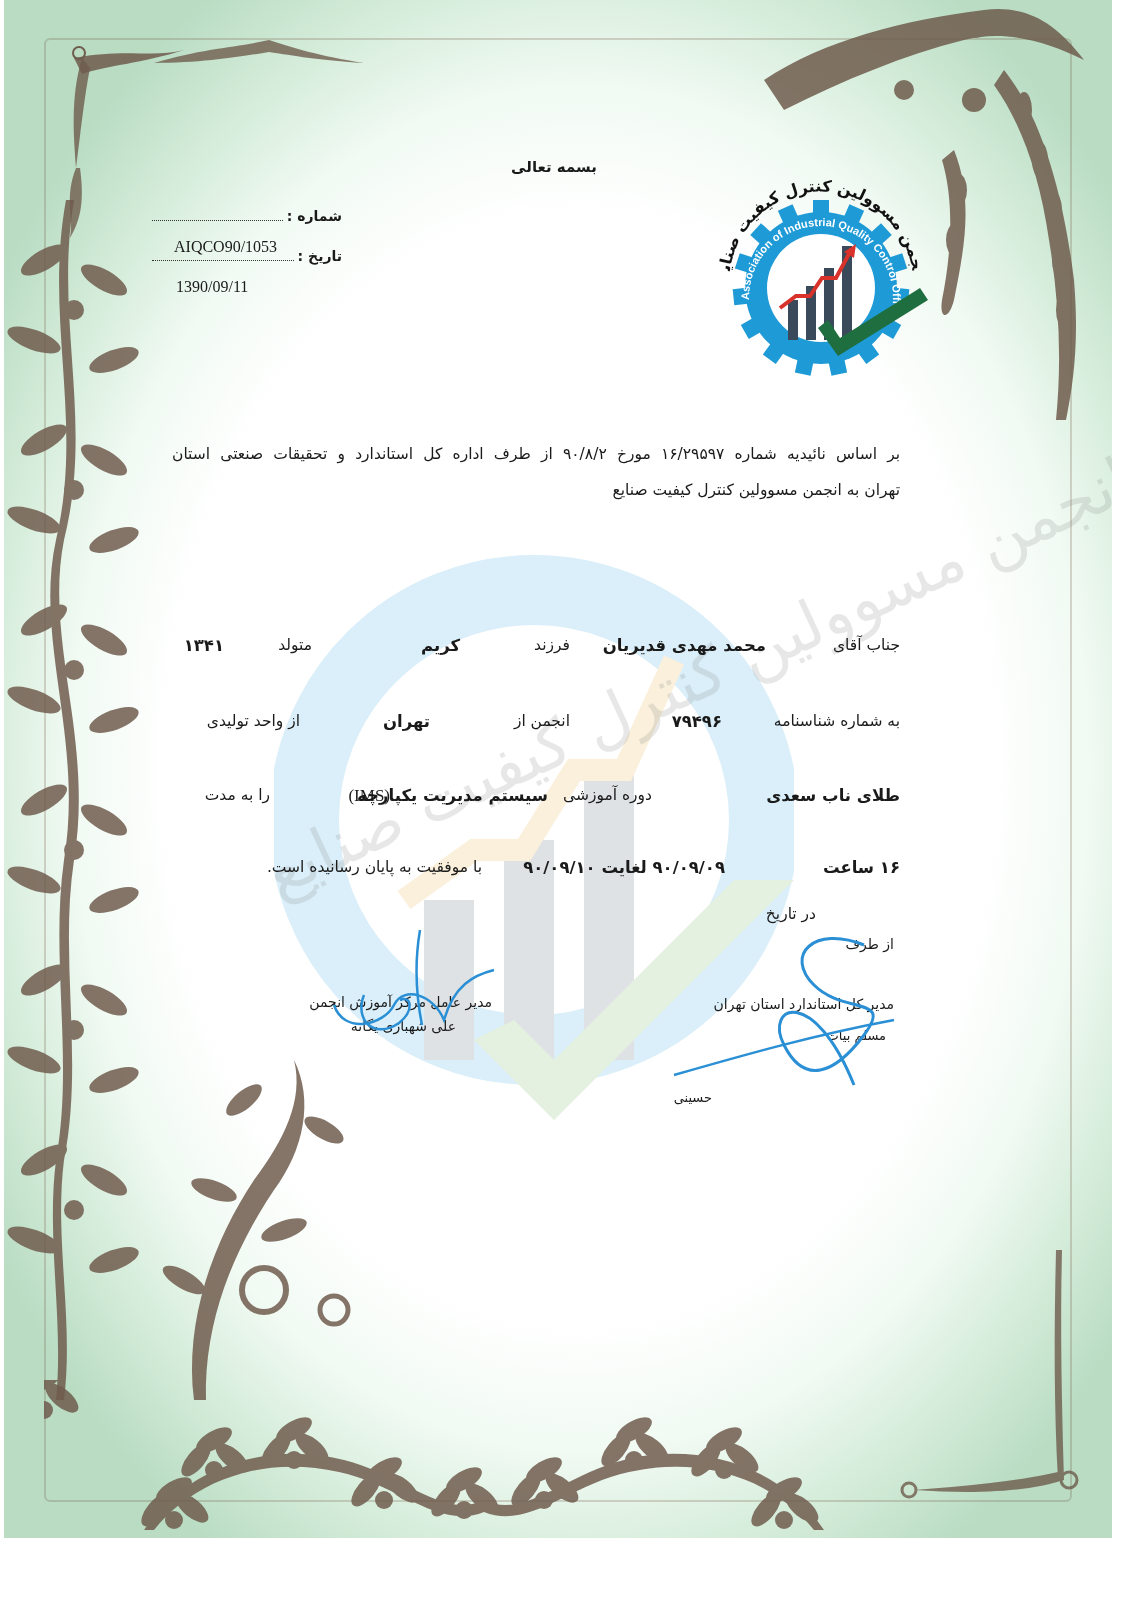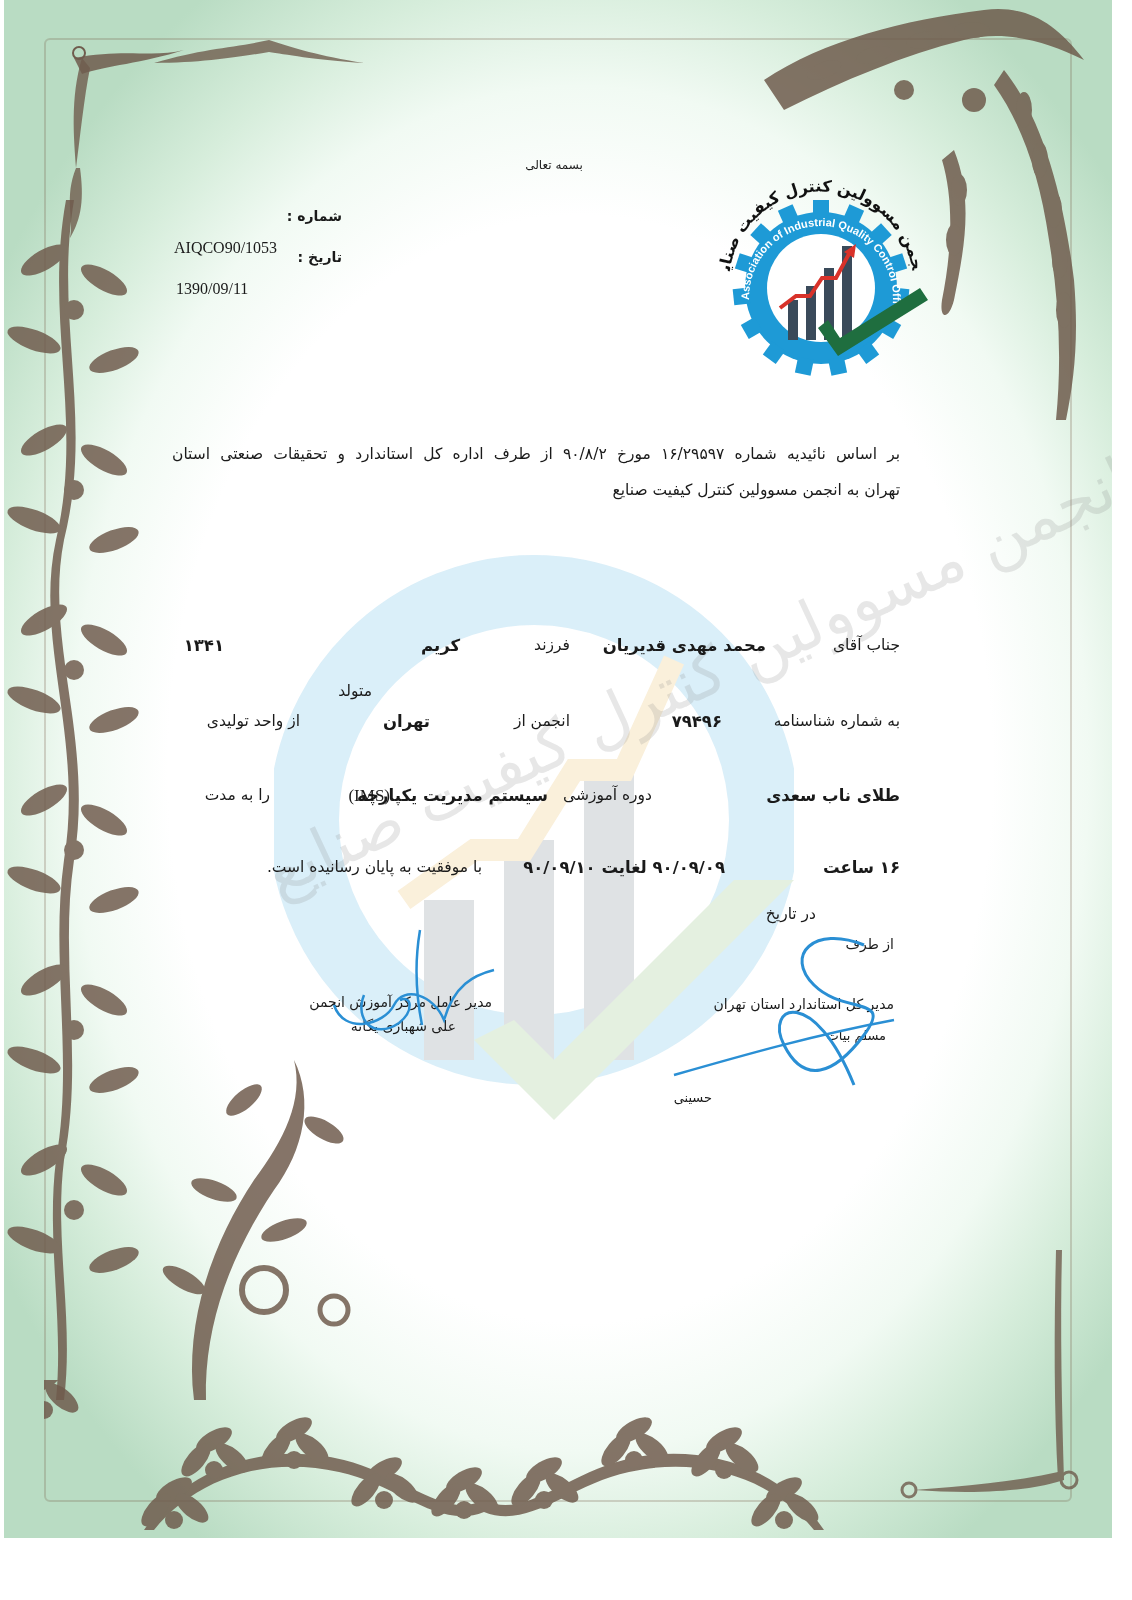--- a/index.html
+++ b/index.html
@@ -14,23 +14,23 @@
       overflow: hidden;
     }
     .frame-line { position: absolute; border: 2px solid rgba(120,90,70,0.25); border-radius: 6px; }
     
     .orn { position: absolute; }
     .orn svg { display: block; }
     
     .wm { position: absolute; left: 270px; top: 520px; width: 520px; height: 620px; opacity: 0.16; pointer-events: none; }
     .wm-text { position: absolute; font-size: 64px; color: #7d7d7d; opacity: 0.18; transform: rotate(-25deg); white-space: nowrap; pointer-events: none; }
     
-    .bismillah { position: absolute; top: 158px; left: 500px; width: 100px; text-align: center; font-size: 12px; font-weight: normal; direction: rtl; }
+    .bismillah { position: absolute; top: 158px; left: 500px; width: 100px; text-align: center; font-size: 15px; font-weight: bold; direction: rtl; }
     .meta-block { position: absolute; left: 148px; top: 208px; width: 190px; direction: rtl; font-size: 14px; font-weight: bold; }
-    .meta-row { display: flex; flex-direction: column; align-items: baseline; justify-content: flex-start; }
+    .meta-row { display: flex; flex-direction: row; align-items: baseline; justify-content: flex-start; }
     .meta-row .dots { flex: 1; border-bottom: 1px dotted #333; height: 10px; margin-right: 4px; }
     .meta-val { font-family: "Liberation Serif", serif; font-size: 16px; font-weight: normal; direction: ltr; text-align: left; }
     
     .logo { position: absolute; left: 706px; top: 160px; width: 222px; height: 222px; }
     
     .para { position: absolute; left: 168px; top: 436px; width: 728px; direction: rtl; font-size: 15.5px; line-height: 36px; text-align: justify; }
     .title { position: absolute; left: 360px; top: 555px; width: 360px; text-align: center; font-size: 18px; font-weight: bold; direction: rtl; }
     .line { position: absolute; left: 168px; width: 728px; height: 30px; direction: rtl; font-size: 15.5px; }
     .line span { position: absolute; white-space: nowrap; }
     .b { font-weight: bold; font-size: 16.5px; }
@@ -222,21 +222,21 @@
     <div style="text-align-last: justify;">بر اساس نائیدیه شماره ۱۶/۲۹۵۹۷ مورخ ۹۰/۸/۲ از طرف اداره کل استاندارد و تحقیقات صنعتی استان</div>
     <div>تهران به انجمن مسوولین کنترل کیفیت صنایع</div>
   </div>
 
 
   <div class="line" style="top:636px;">
     <span style="right:0;">جناب آقای</span>
     <span class="b" style="right:134px;">محمد مهدی قدیریان</span>
     <span style="right:330px;">فرزند</span>
     <span class="b" style="right:440px;">کریم</span>
-    <span style="right:528px;margin-top:46px;">متولد</span>
+    <span style="right:588px;">متولد</span>
     <span class="b" style="right:676px;">۱۳۴۱</span>
   </div>
 
   <div class="line" style="top:712px;">
     <span style="right:0;">به شماره شناسنامه</span>
     <span class="b" style="right:178px;">۷۹۴۹۶</span>
     <span style="right:330px;">انجمن از</span>
     <span class="b" style="right:470px;">تهران</span>
     <span style="right:600px;">از واحد تولیدی</span>
   </div>

